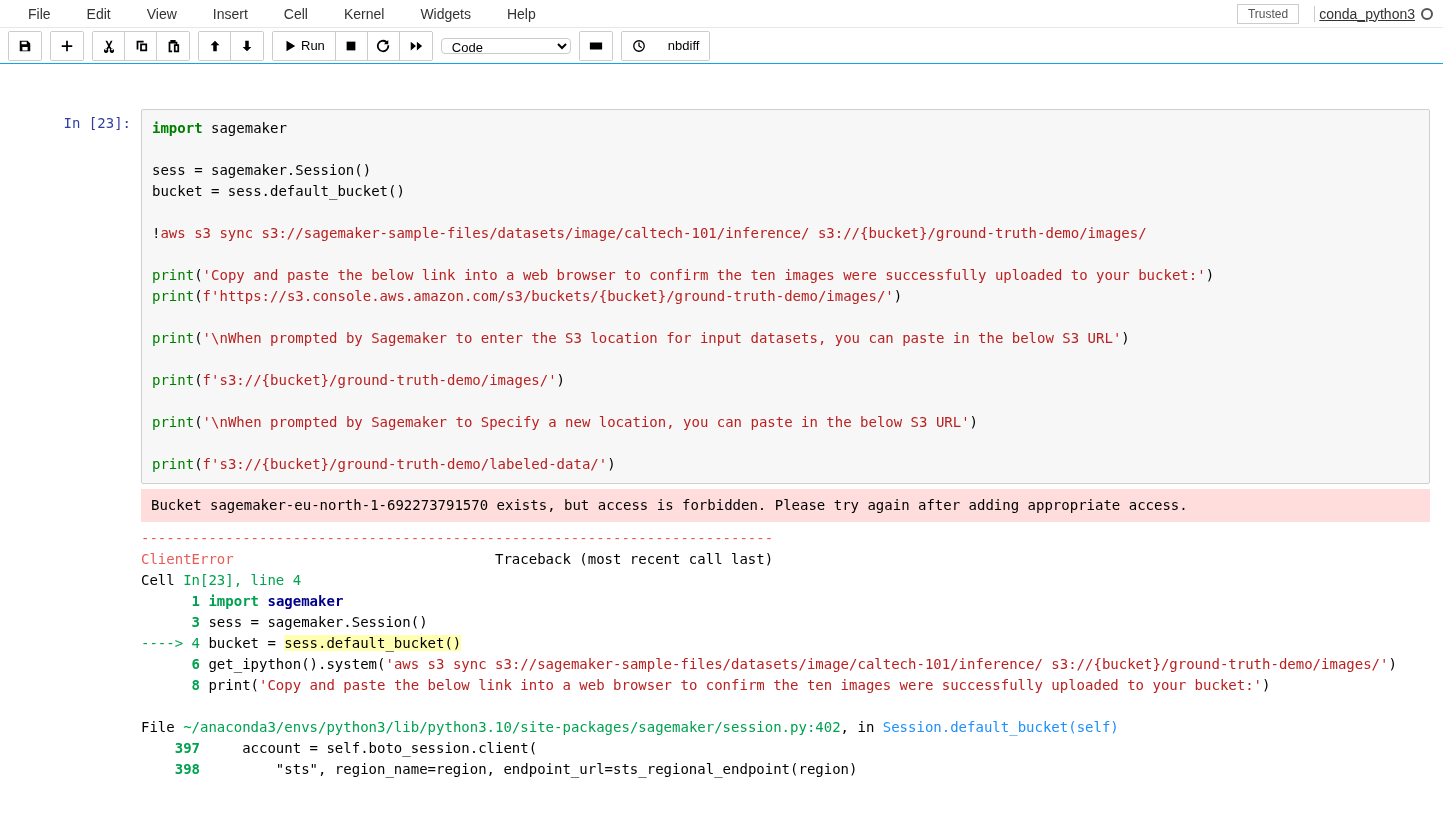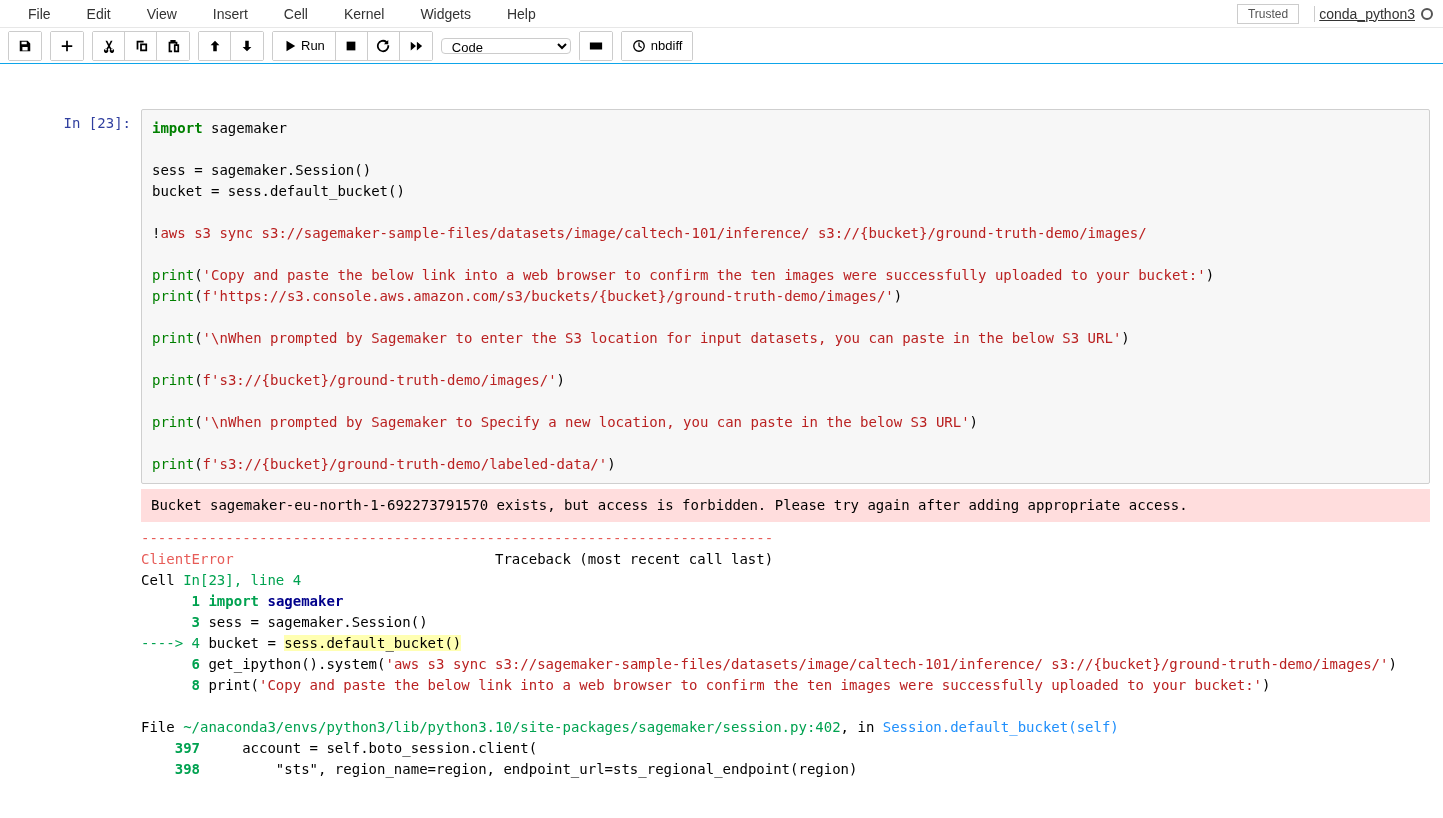--- a/index.html
+++ b/index.html
@@ -142,21 +142,21 @@
     <option>Code</option>
   </select>
   <div class="tb-group">
     <button class="tb-btn">
       <svg class="tb-icon" viewBox="0 0 16 16">
           <path d="M1 4h14v8H1V4zm2 2h2v1H3V6zm3 0h2v1H6V6zm3 0h2v1H9V6zm3 0h1v1h-1V6zM3 8h1v1H3V8zm2 0h6v1H5V8zm7 0h1v1h-1V8zM3 10h10v1H3v-1z"></path>
         </svg>
     </button>
   </div>
   <div class="tb-group">
-    <button class="tb-btn tb-btn-run" style="gap:5px;">
+    <button class="tb-btn tb-btn-run" style="gap:22px;">
       <svg class="tb-icon" viewBox="0 0 16 16">
           <circle cx="8" cy="8" r="6" fill="none" stroke="currentColor" stroke-width="1.5"></circle>
           <path d="M8 4v4l3 2" stroke="currentColor" stroke-width="1.5" fill="none"></path>
         </svg>
       <span>nbdiff</span>
     </button>
   </div>
 </div>
 
 <div class="notebook-container">

